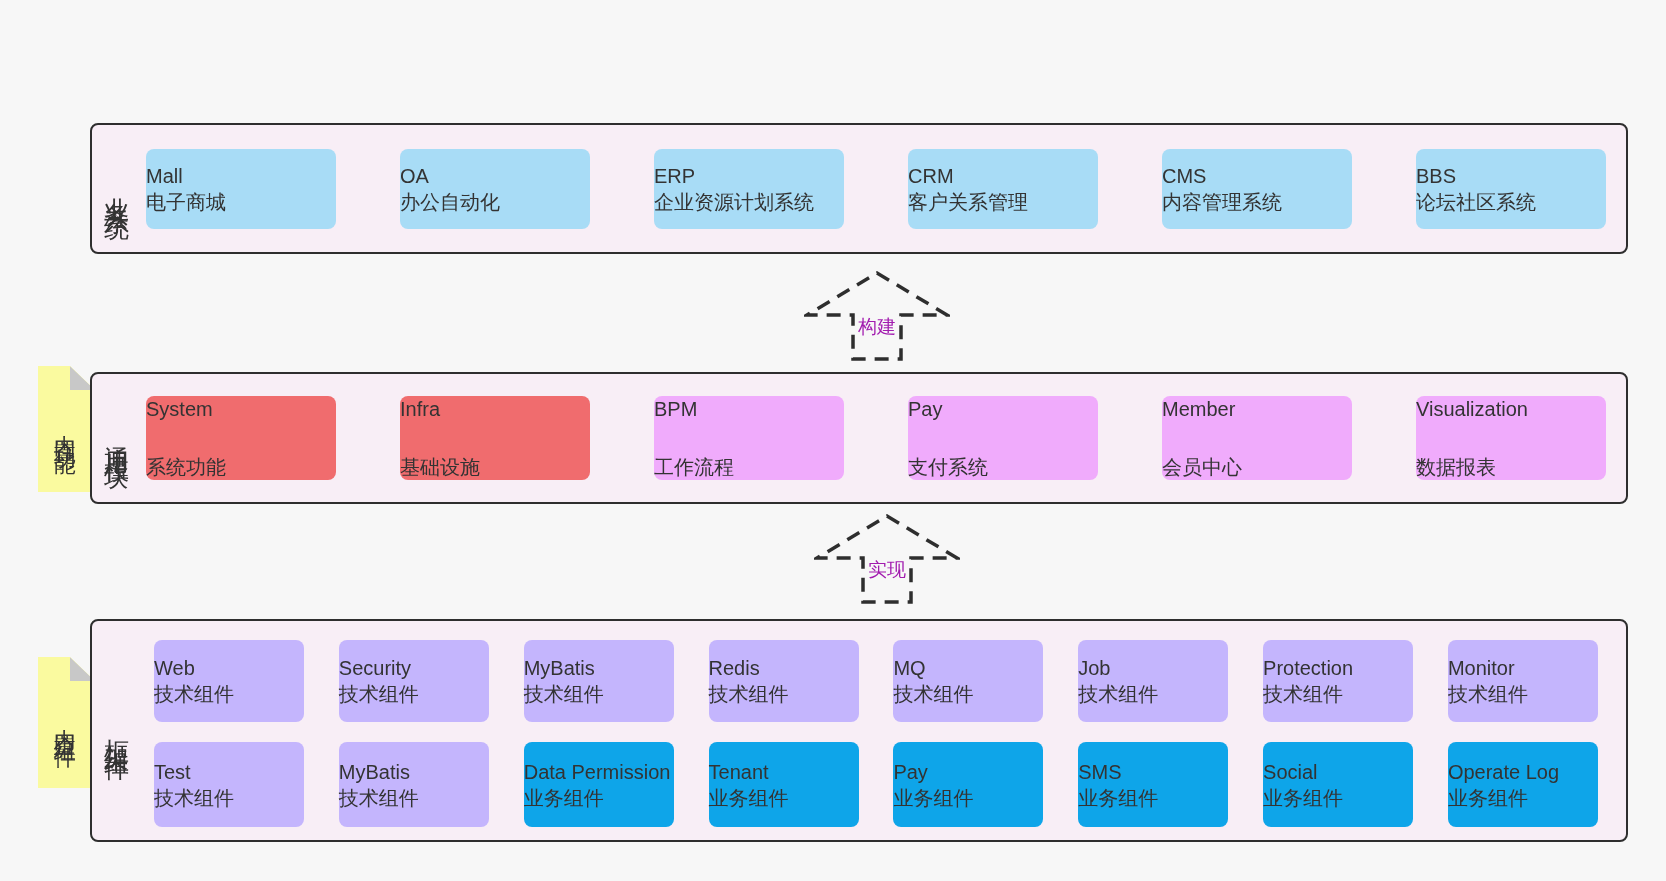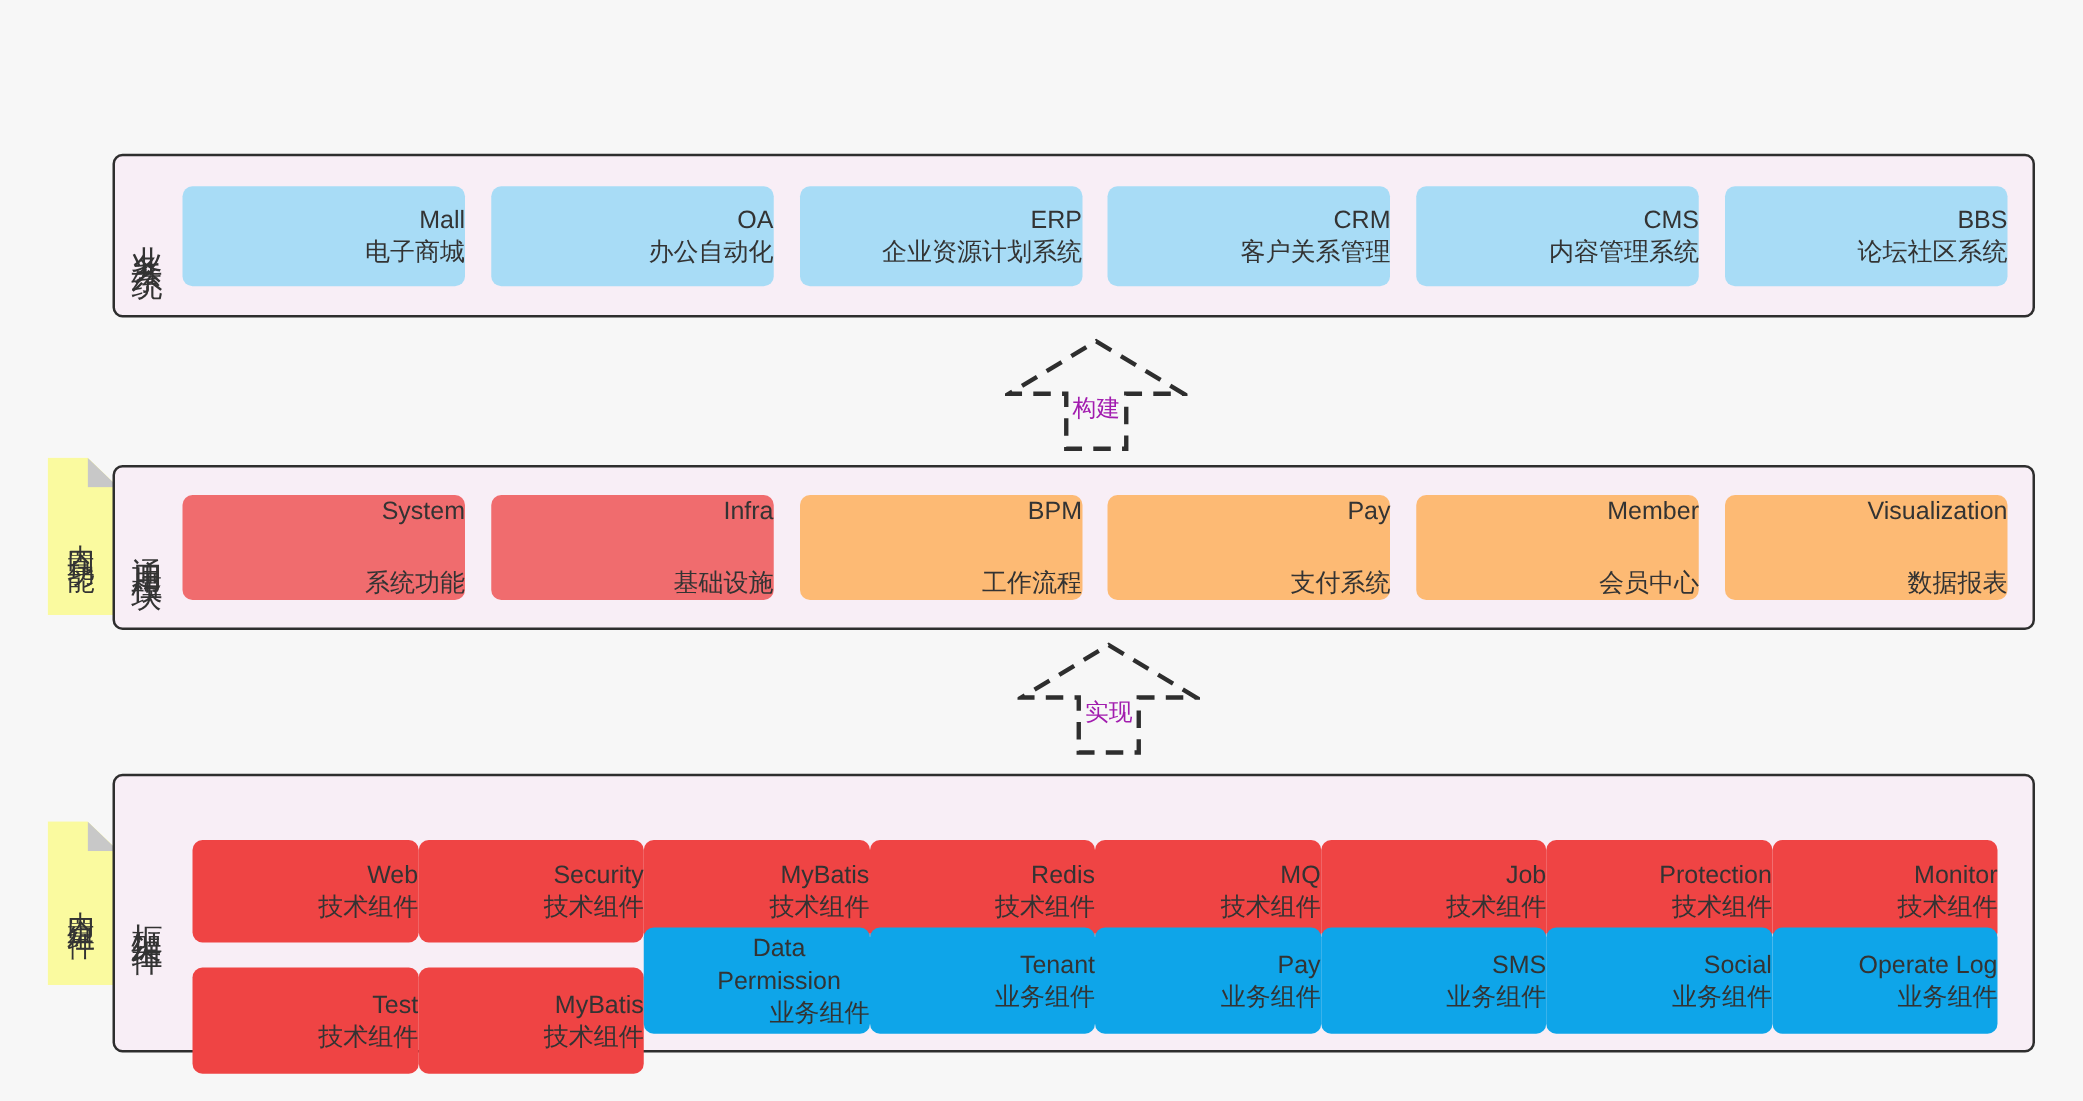--- a/index.html
+++ b/index.html
@@ -24,30 +24,30 @@
   }
   .boxrow{
     position:absolute;left:54px;right:20px;top:0;bottom:0;
     display:flex;align-items:center;justify-content:space-between;
   }
   .row-abs{position:absolute;left:62px;right:28px;display:flex;justify-content:space-between;}
   .row-top{top:19px;height:82px;}
   .row-bottom{top:121px;height:85px;}
   .box{
     border-radius:8px;display:flex;flex-direction:column;
-    align-items:flex-end;justify-content:center;text-align:center;
-    font-size:20px;line-height:26px;color:#333;padding-left:36px;
+    align-items:flex-start;justify-content:center;text-align:center;
+    font-size:20px;line-height:26px;color:#333;
   }
   .box-lg{width:190px;height:80px;}
   .layer-2 .box-lg{height:84px;gap:32px;}
   .box-sm{width:150px;height:100%;}
   .blue{background:#a8dcf6;}
   .red{background:#f06c6e;}
-  .pink{background:#fdba74;}
-  .green-dark{background:#ef4444;margin-top:32px;}
+  .pink{background:#f0abfc;}
+  .green-dark{background:#c4b5fd;}
   .green-light{background:#0ea5e9;}
   .sticky{
     position:absolute;width:57px;background:#fafa9f;z-index:0;
     clip-path:polygon(0 0, calc(100% - 25px) 0, 100% 24px, 100% 100%, 0 100%);
   }
   .sticky-2{left:38px;top:366px;height:126px;}
   .sticky-3{left:38px;top:657px;height:131px;}
   .fold{
     position:absolute;right:0;top:0;width:25px;height:24px;background:#c8c8c8;
     clip-path:polygon(0 0, 100% 100%, 0 100%);

